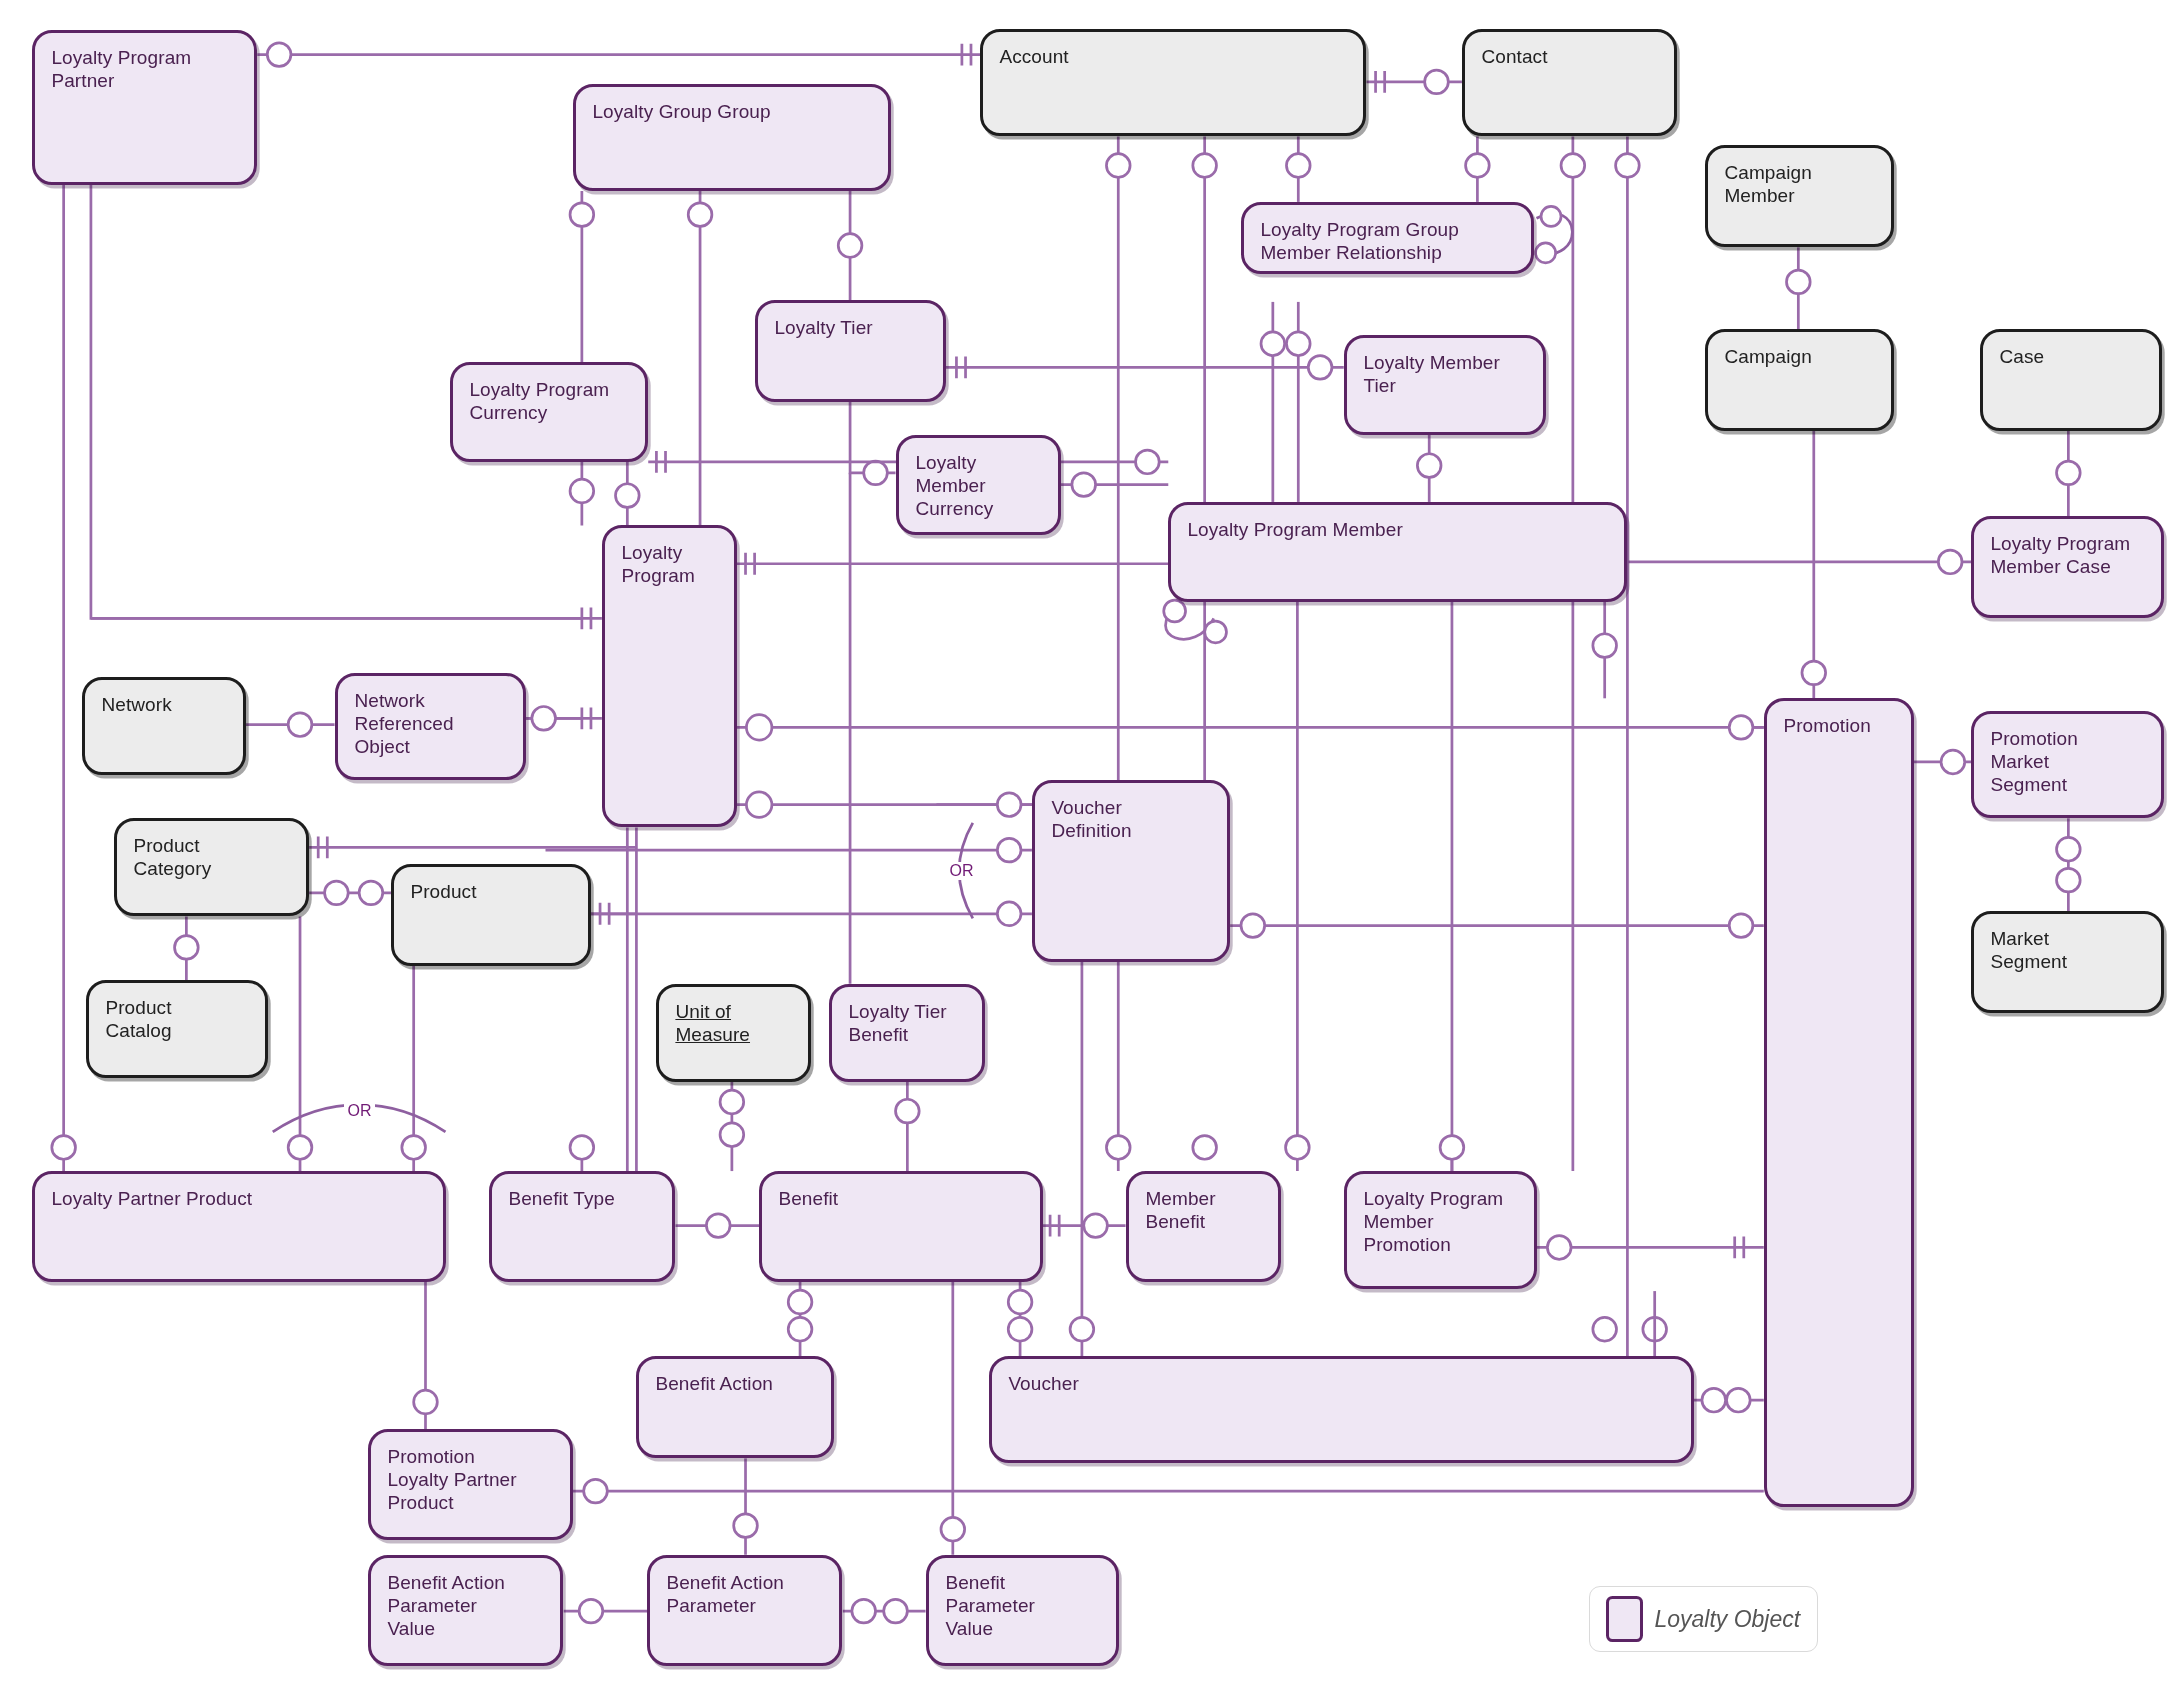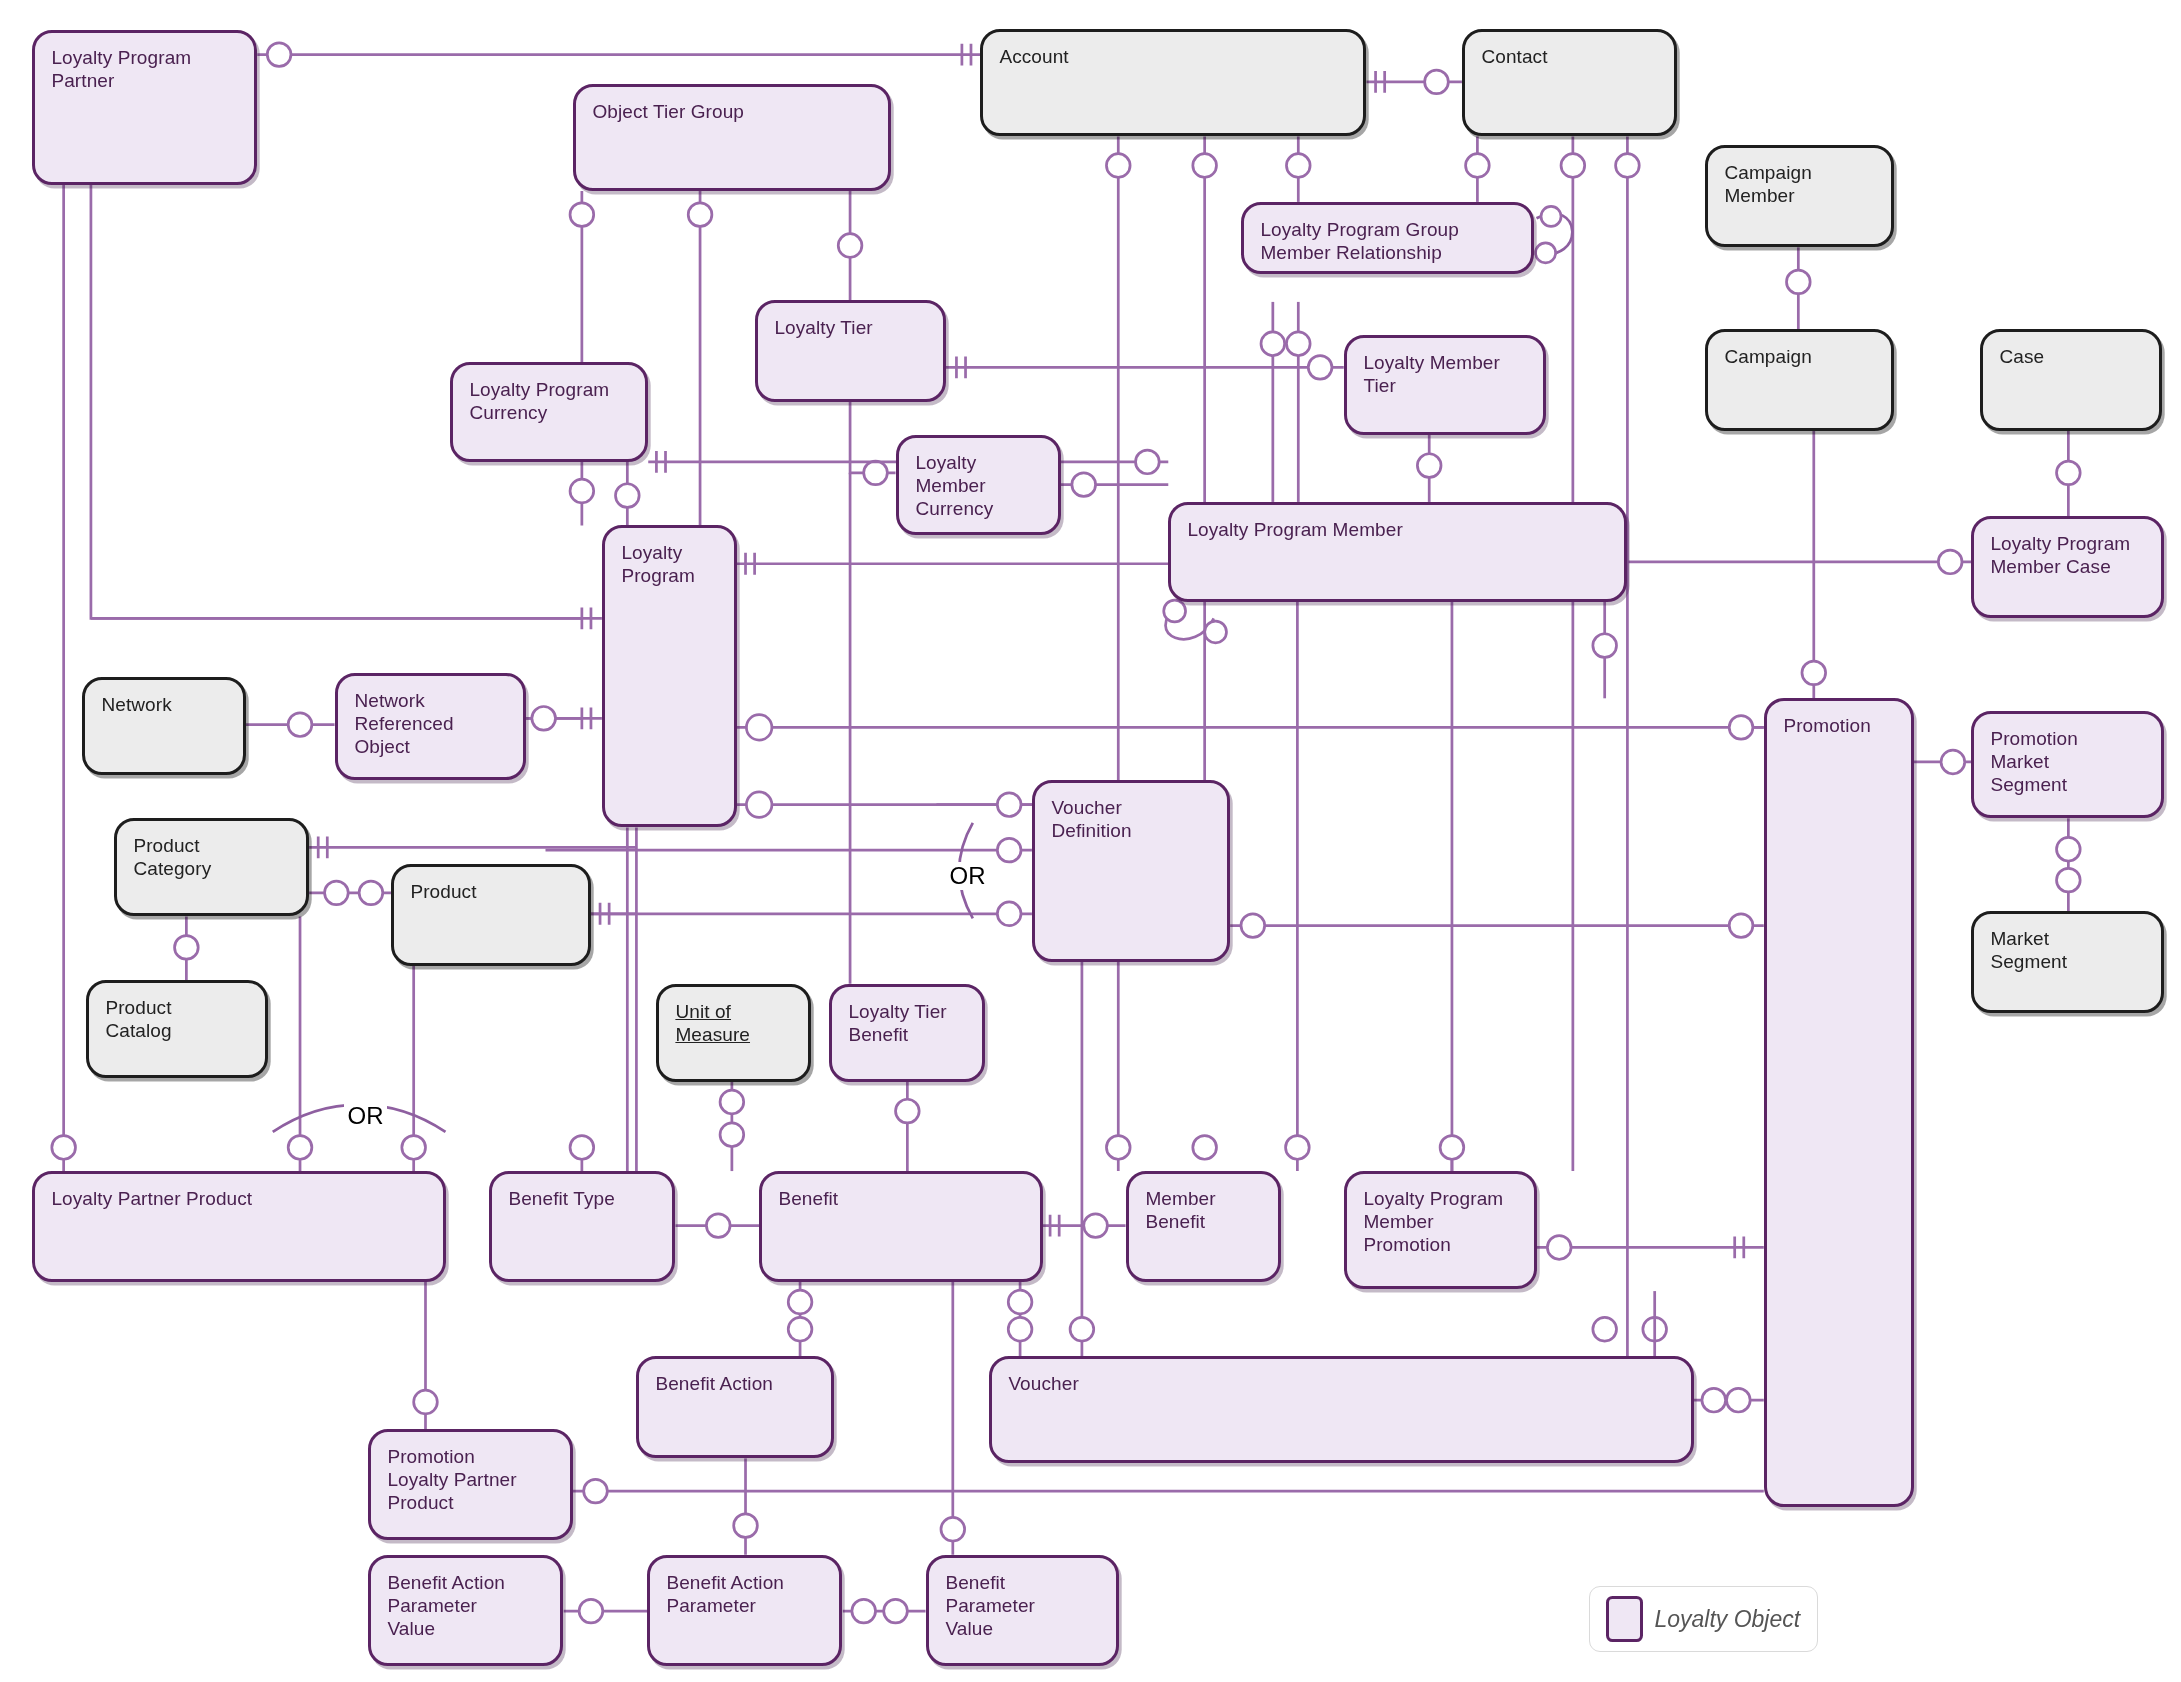--- a/index.html
+++ b/index.html
@@ -13,21 +13,21 @@
   .ent.standard{background:#ECECEC;border:3.6px solid #1D1D1D;color:#222222;
        box-shadow:2.7px 3.6px 0 rgba(0,0,0,.35);}
   .ent .lbl{white-space:pre-line;font-weight:400;}
   #legend{position:absolute;display:flex;align-items:center;gap:14.5px;
        background:#fff;border:1.8px solid #DADADA;border-radius:11px;
        padding:9px 16.4px;font-style:italic;font-size:23px;color:#555;flex-direction:column;}
   #legend .sw{display:inline-block;width:31px;height:40px;border-radius:6.4px;vertical-align:middle;}
   #legend .sw.loy{background:#EFE7F4;border:3.6px solid #5B2464;}
   #legend .sw.std{background:#ECECEC;border:3.6px solid #1D1D1D;}
   #legend .item{display:flex;align-items:center;gap:11px;}
-  .ortxt{position:absolute;font-size:24px;color:#000000;background:#fff;padding:0 3.6px;}
+  .ortxt{position:absolute;font-size:16px;color:#701a75;background:#fff;padding:0 3.6px;}
 </style>
 </head>
 <body>
 
 <div id="stage">
 
   <svg id="wires" viewBox="0 0 2400 1851" xmlns="http://www.w3.org/2000/svg">
     <defs>
       <g id="dummy"></g>
     </defs>
@@ -244,21 +244,21 @@
       <circle cx="1230" cy="1262" r="13" fill="#fff"></circle>
     </g>
   </svg>
 
   <div class="ortxt" style="left:344px;top:1102px;">OR</div>
   <div class="ortxt" style="left:946px;top:862px;">OR</div>
 
   <div id="entity-layer">
       <div class="ent loyalty" style="left: 32px; top: 30px; width: 225px; height: 155px;"><span class="lbl">Loyalty Program
 Partner</span></div>
-      <div class="ent loyalty" style="left: 573px; top: 84px; width: 318px; height: 107px;"><span class="lbl">Object Tier Group</span></div>
+      <div class="ent loyalty" style="left: 573px; top: 84px; width: 318px; height: 107px;"><span class="lbl">Loyalty Group Group</span></div>
       <div class="ent standard" style="left: 980px; top: 29px; width: 386px; height: 107px;"><span class="lbl">Account</span></div>
       <div class="ent standard" style="left: 1462px; top: 29px; width: 215px; height: 107px;"><span class="lbl">Contact</span></div>
       <div class="ent standard" style="left: 1705px; top: 145px; width: 189px; height: 102px;"><span class="lbl">Campaign
 Member</span></div>
       <div class="ent loyalty" style="left: 1241px; top: 202px; width: 293px; height: 72px;"><span class="lbl">Loyalty Program Group
 Member Relationship</span></div>
       <div class="ent loyalty" style="left: 755px; top: 300px; width: 191px; height: 102px;"><span class="lbl">Loyalty Tier</span></div>
       <div class="ent standard" style="left: 1705px; top: 329px; width: 189px; height: 102px;"><span class="lbl">Campaign</span></div>
       <div class="ent standard" style="left: 1980px; top: 329px; width: 182px; height: 102px;"><span class="lbl">Case</span></div>
       <div class="ent loyalty" style="left: 1344px; top: 335px; width: 202px; height: 100px;"><span class="lbl">Loyalty Member

